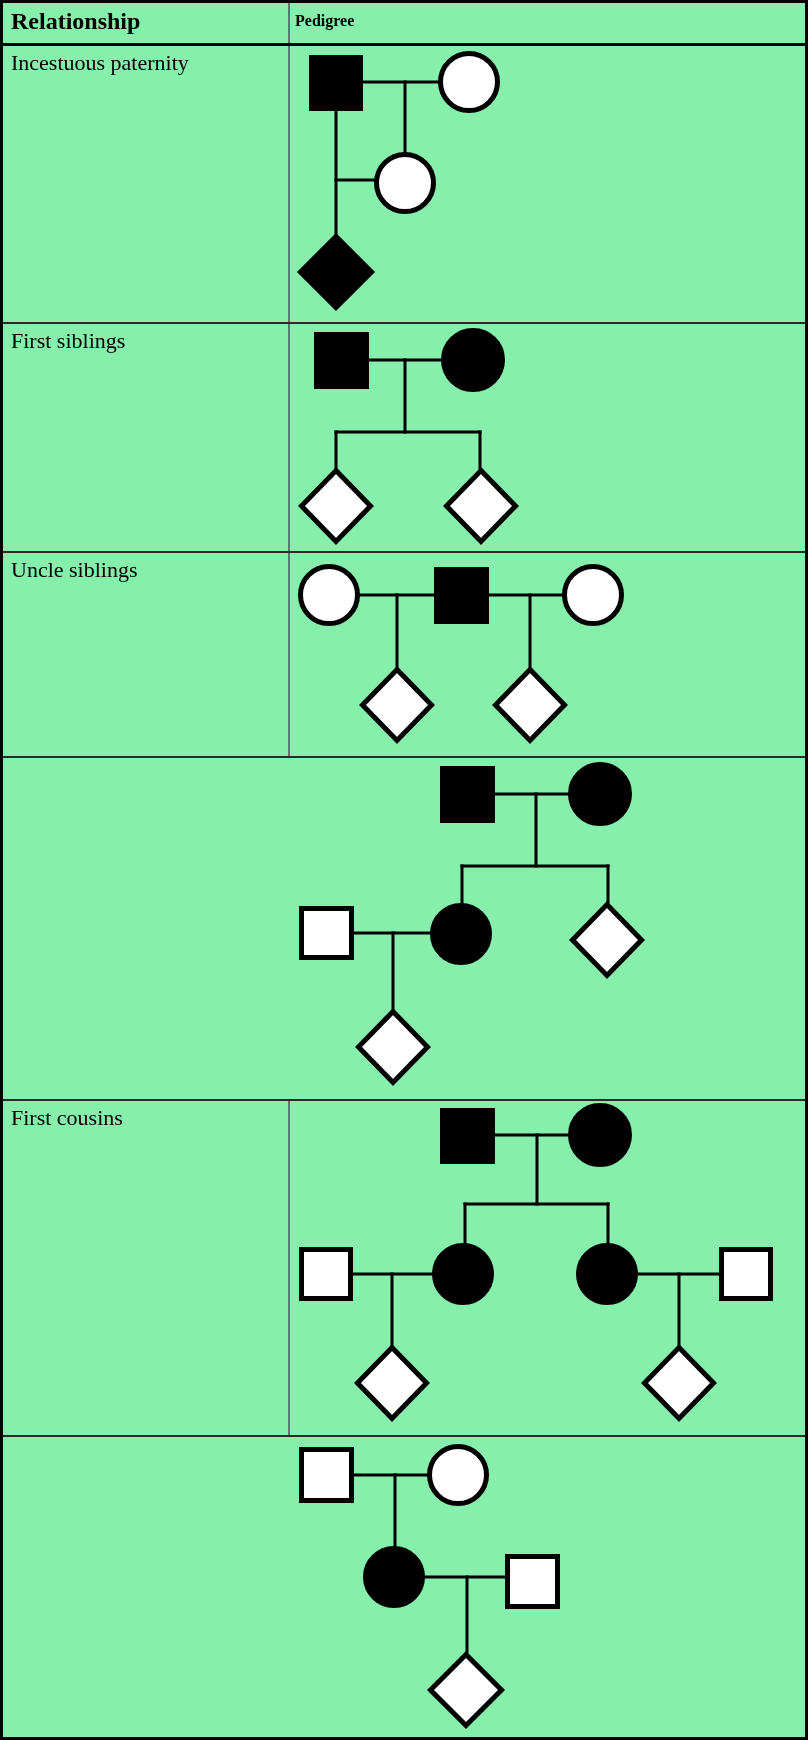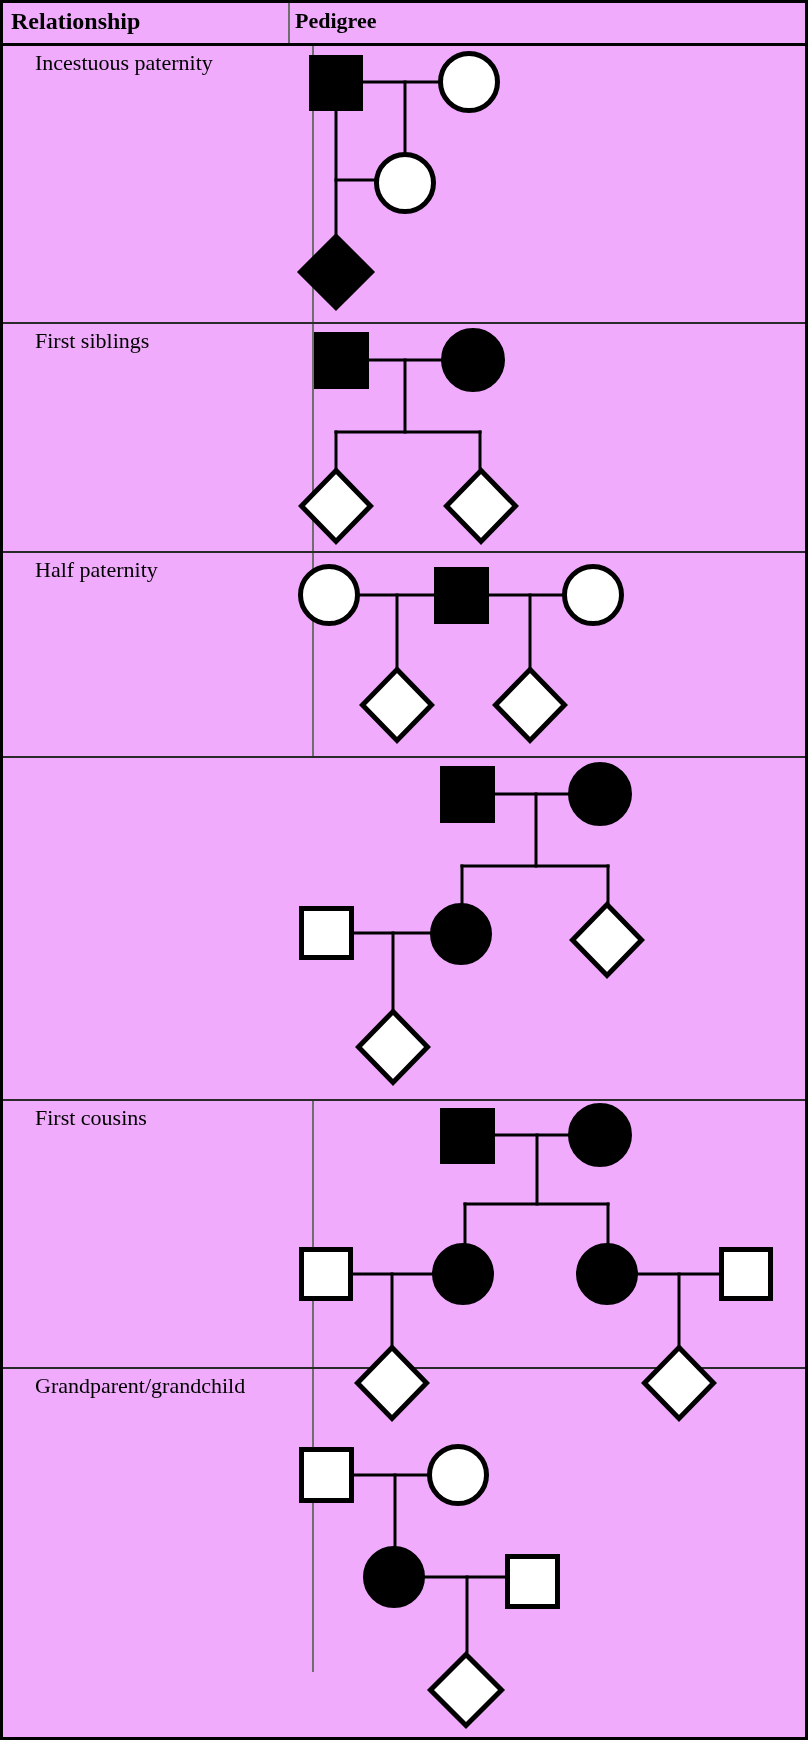--- a/index.html
+++ b/index.html
@@ -1,30 +1,30 @@
 <!DOCTYPE html>
 <html><head>
 <meta charset="utf-8">
 <style>
   html,body{margin:0;padding:0;background:#fff;}
-  .page{position:relative;width:808px;height:1740px;background:#f0abfc;overflow:hidden;
+  .page{position:relative;width:808px;height:1740px;background:#86efac;overflow:hidden;
         font-family:"Liberation Serif","DejaVu Serif",serif;color:#000;}
   .tbl{position:absolute;left:0;top:0;width:808px;height:1740px;
        border:3px solid #000;box-sizing:border-box;}
   .hdr{display:flex;height:40px;border-bottom:3px solid #000;}
-  .row{display:flex;box-sizing:border-box;border-bottom:2px solid #2a2a2a;padding-left:24px;}
+  .row{display:flex;box-sizing:border-box;border-bottom:2px solid #2a2a2a;}
   .row.last{border-bottom:none;}
   .cell-l{width:287px;box-sizing:border-box;border-right:2px solid #6e6e6e;
           padding:4px 8px 0 8px;font-size:22px;line-height:25px;}
   .cell-r{flex:1;position:relative;}
   .hcell-l{width:287px;box-sizing:border-box;border-right:2px solid #6e6e6e;
            padding:5px 8px 0 8px;font-weight:bold;font-size:24px;line-height:26px;}
-  .hcell-r{flex:1;padding:5px 0 0 5px;font-weight:bold;font-size:22px;line-height:26px;}
+  .hcell-r{flex:1;padding:5px 0 0 5px;font-weight:bold;font-size:16px;line-height:26px;}
   .h278{height:278px}.h229{height:229px}.h205{height:205px}
-  .h343{height:343px}.h336{height:268px}.h303{height:303px}
+  .h343{height:343px}.h336{height:336px}.h303{height:303px}
   .overlay{position:absolute;left:-3px;top:-3px;width:808px;height:1740px;
            pointer-events:none;z-index:5;}
 </style>
 </head>
 <body>
 
 <div class="page">
   <div class="tbl">
 
     <div class="hdr">
@@ -45,40 +45,37 @@
 
     <div class="row h229">
       <div class="cell-l">
         <span>First siblings</span>
       </div>
       <div class="cell-r"></div>
     </div>
 
     <div class="row h205">
       <div class="cell-l">
-        <span>Half paternity</span>
+        <span>Uncle siblings</span>
       </div>
       <div class="cell-r"></div>
     </div>
 
     <div class="row h343">
       <div class="cell-r"></div>
     </div>
 
     <div class="row h336">
       <div class="cell-l">
         <span>First cousins</span>
       </div>
       <div class="cell-r"></div>
     </div>
 
     <div class="row h303 last">
-      <div class="cell-l">
-        <span>Grandparent/grandchild</span>
-      </div>
       <div class="cell-r"></div>
     </div>
 
     <svg class="overlay" id="pedigree-overlay" viewBox="0 0 808 1740" xmlns="http://www.w3.org/2000/svg">
         <line x1="363" y1="82" x2="440" y2="82" stroke="#000000" stroke-width="3" stroke-linecap="square"></line>
         <line x1="405" y1="82" x2="405" y2="153" stroke="#000000" stroke-width="3" stroke-linecap="square"></line>
         <line x1="336" y1="111" x2="336" y2="234" stroke="#000000" stroke-width="3" stroke-linecap="square"></line>
         <line x1="336" y1="180" x2="375" y2="180" stroke="#000000" stroke-width="3" stroke-linecap="square"></line>
         <rect x="311.5" y="57.5" width="49" height="51" fill="#000000" stroke="#000000" stroke-width="5"></rect>
         <circle cx="469" cy="82" r="28.5" fill="#ffffff" stroke="#000000" stroke-width="5"></circle>

